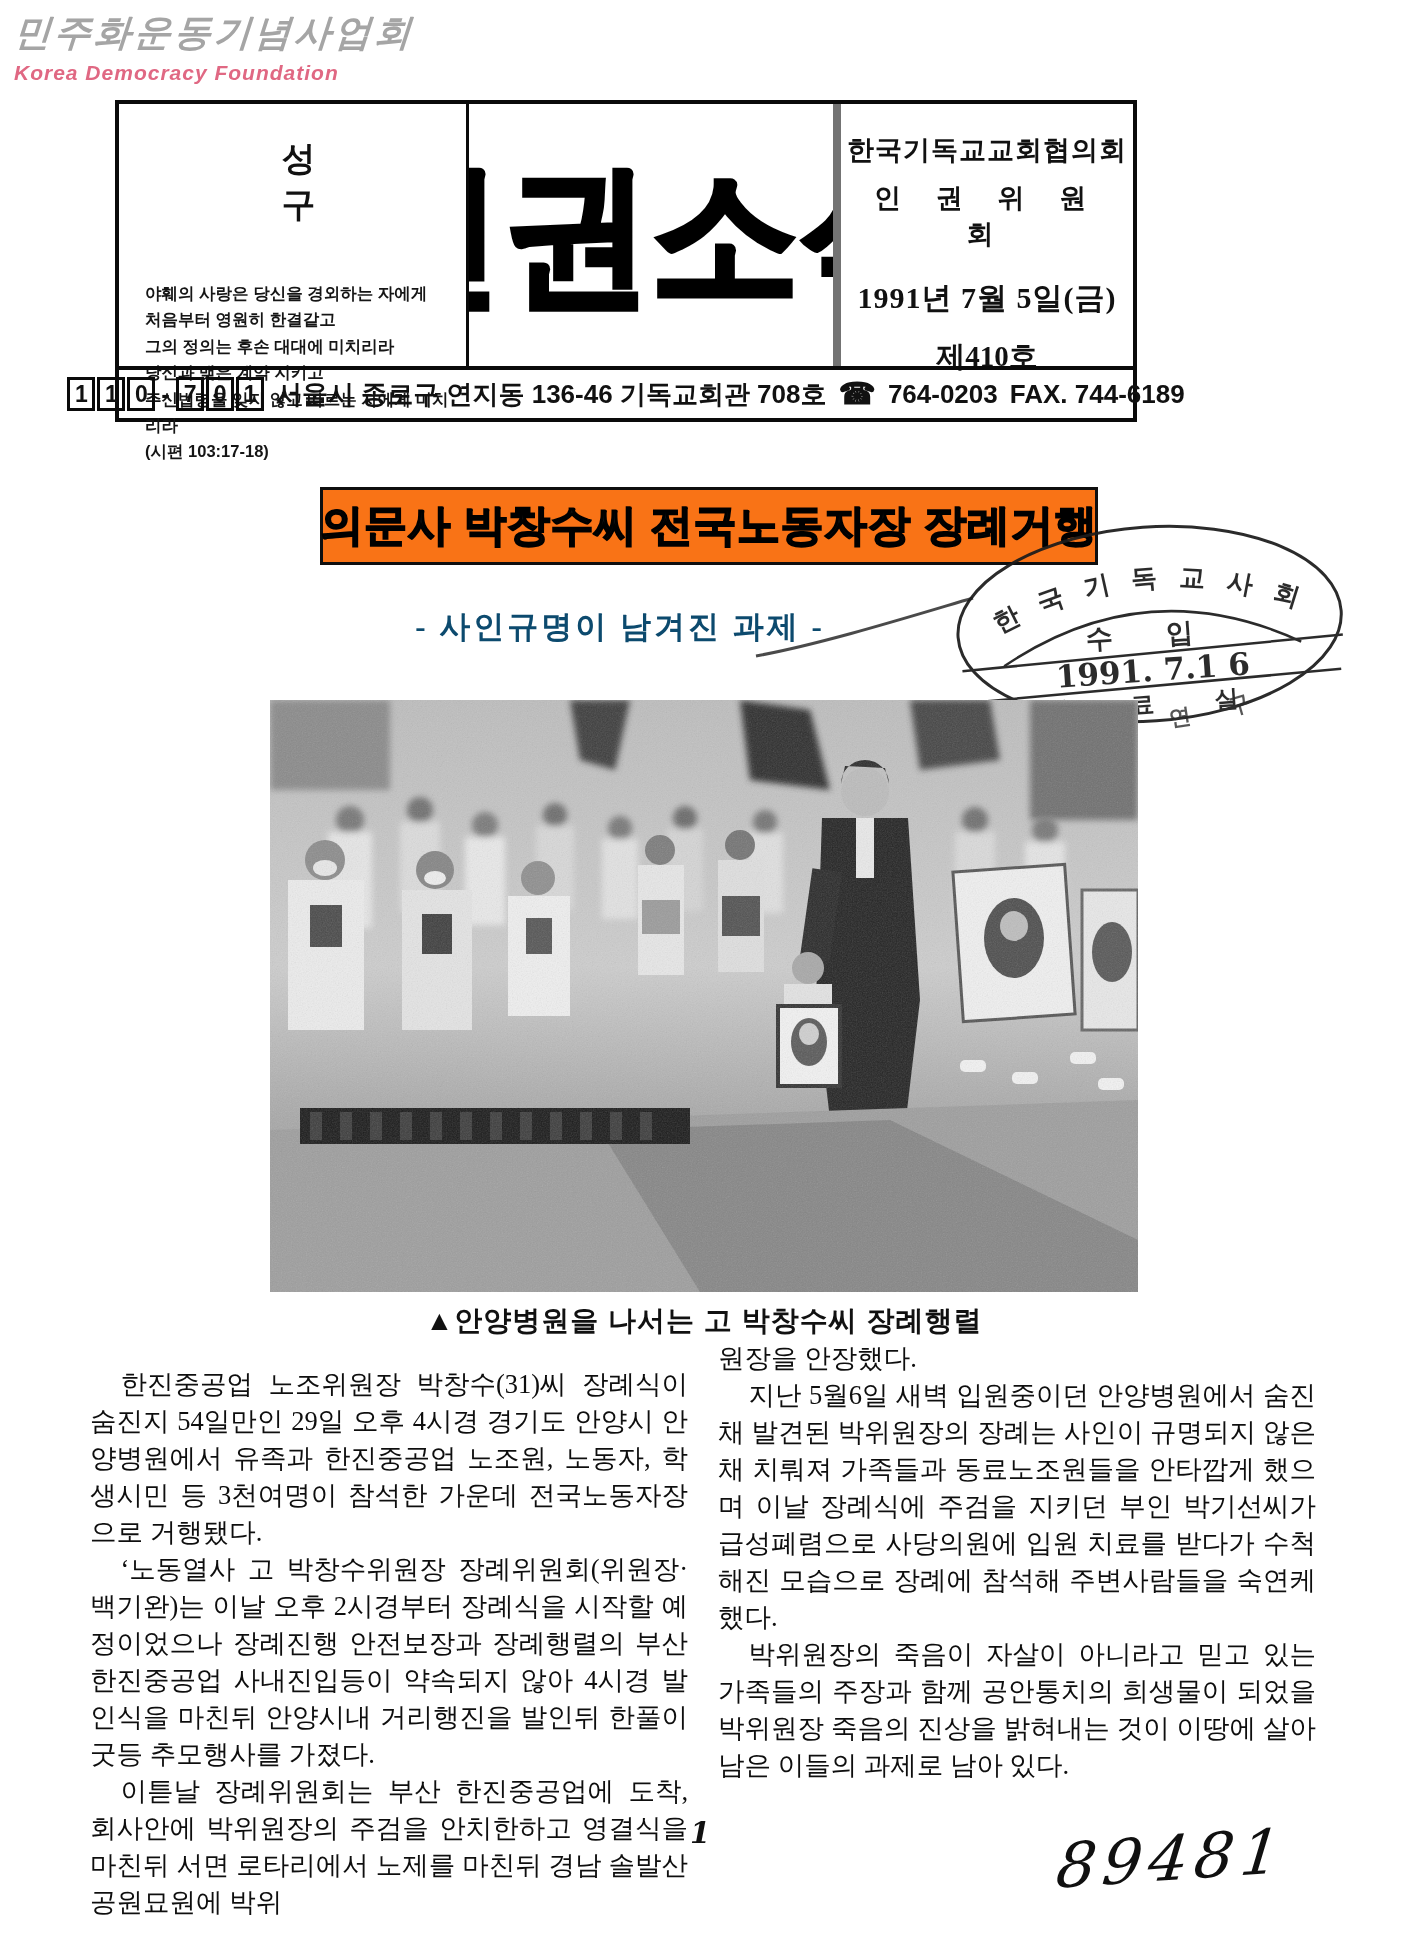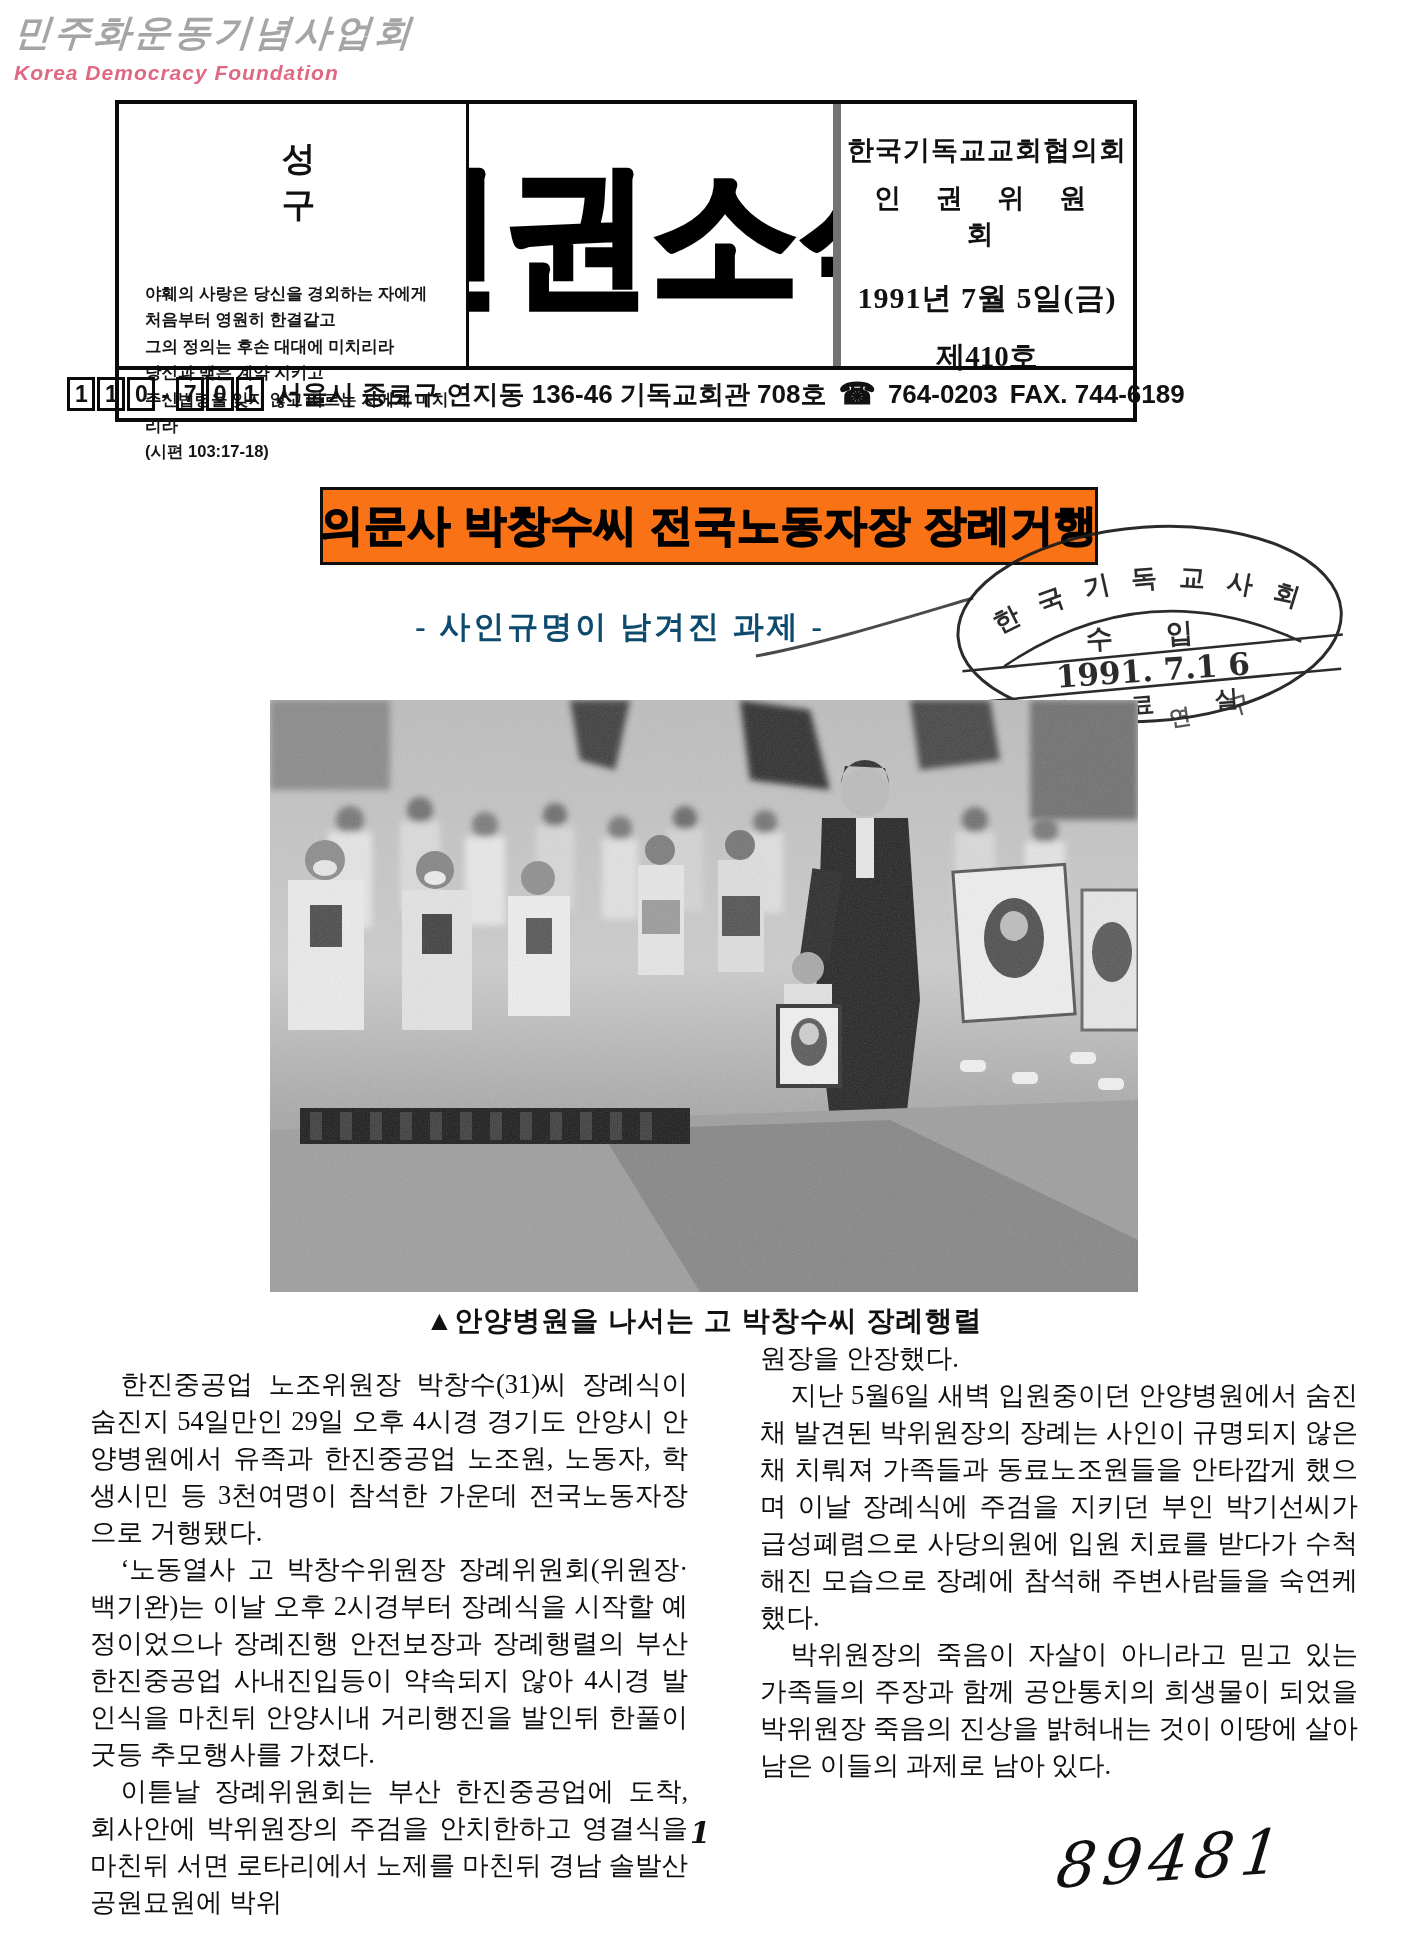--- a/index.html
+++ b/index.html
@@ -58,21 +58,21 @@
   
   .photo { position:absolute; left:270px; top:700px; width:868px; height:592px;
            background:#c4c4c4; overflow:hidden; }
   .caption { position:absolute; left:270px; top:1302px; width:868px; text-align:center;
              font-size:28px; font-weight:bold; letter-spacing:1px;
              font-family:"Liberation Sans",sans-serif; color:#111; }
   
   .col { position:absolute; top:1340px; width:598px; font-size:26.5px; line-height:37px;
          text-align:justify; word-break:break-all; color:#0e0e0e; }
   .col-left  { left:90px;margin-top:26px; }
-  .col-right { left:760px; }
+  .col-right { left:718px; }
   .col p { text-indent:1.15em; }
   .col p.cont { text-indent:0; }
   
   .page-num { position:absolute; left:690px; top:1816px; font-size:29px; font-style:italic;
               font-weight:bold; font-family:"DejaVu Serif",serif; }
   .hand-num { position:absolute; left:1058px; top:1822px; font-size:62px; font-style:italic;
               font-family:"DejaVu Serif",serif; color:#101010; letter-spacing:6px;
               transform:skewX(-10deg) rotate(-4deg); }
 </style>
 </head>

